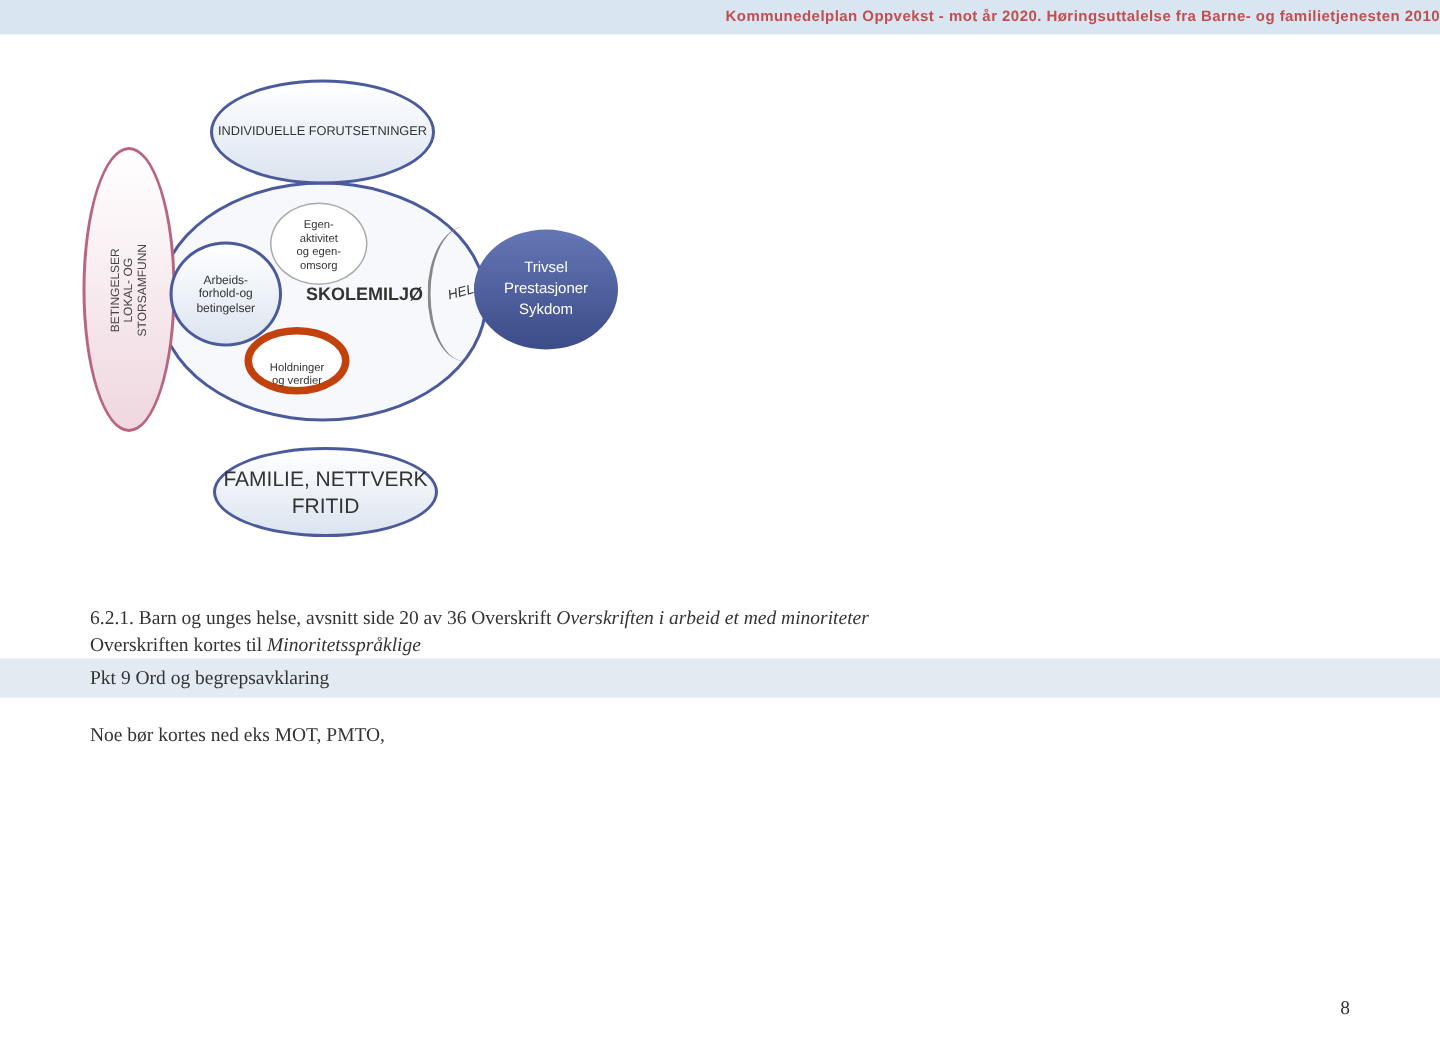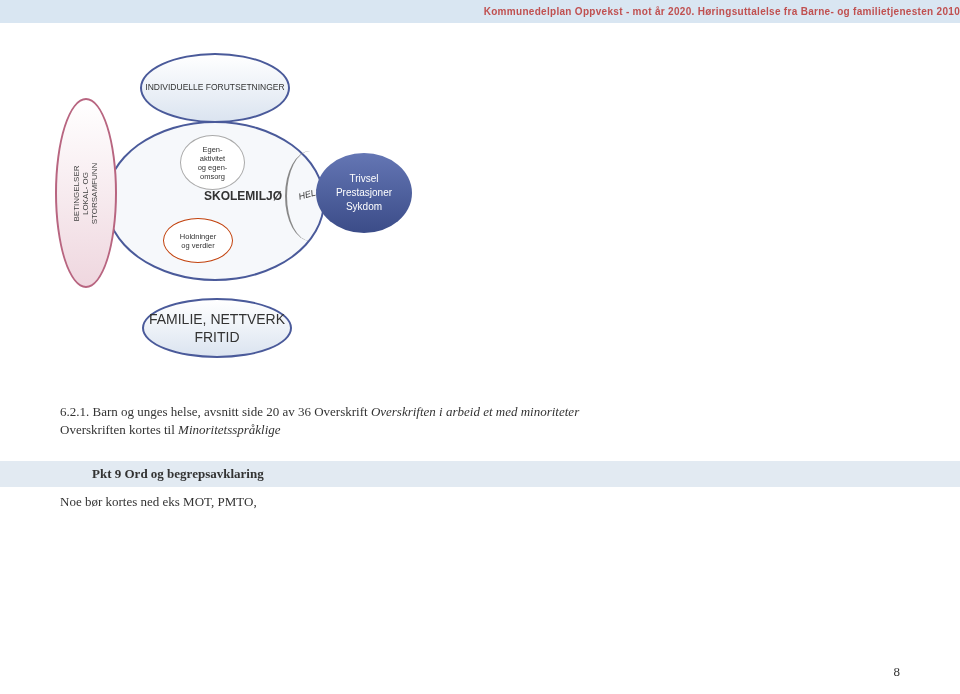--- a/index.html
+++ b/index.html
@@ -87,23 +87,24 @@
     font-size: 12px;
     font-weight: bold;
     color: #333;
   }
   
   .e-hold {
     left: 133px; top: 185px;
     width: 70px; height: 45px;
     border-radius: 50%;
     background: #fff;
-    border: 1px solid #c2410c;
+    border: 5px solid #c2410c;
     font-size: 7.5px;
     line-height: 1.2;
+    align-items: flex-end;
   }
   
   .e-helse {
     left: 258px; top: 140px;
     width: 50px; height: 40px;
     font-size: 9px;
     font-style: italic;
     transform: rotate(-15deg);
   }
   
@@ -146,24 +147,22 @@
     border-radius: 50% 0 0 50%;
   }
 
   .body-text {
     padding: 10px 60px 0 60px;
     font-size: 13px;
     line-height: 1.4;
   }
   .section-heading {
     background: #e2eaf2;
-    padding: 5px 92px;
+    padding: 5px 60px;
     font-size: 13px;
-    margin-top: 22px;
-    font-weight: bold;
   }
   .page-num {
     position: absolute;
     bottom: 14px;
     right: 60px;
     font-size: 13px;
     font-family: Georgia, serif;
   }
 </style>
 </head>
@@ -173,20 +172,23 @@
   <span>Kommunedelplan Oppvekst - mot år 2020. Høringsuttalelse fra Barne- og familietjenesten 2010</span>
 </div>
 
 <div class="diagram-area">
   <div class="ring-outer"></div>
   <div class="ellipse e-big-left">
     <span>BETINGELSER<br>LOKAL- OG<br>STORSAMFUNN</span>
   </div>
   <div class="ellipse e-top">
     <span>INDIVIDUELLE FORUTSETNINGER</span>
+  </div>
+  <div class="ellipse e-arbeid">
+    <span>Arbeids-<br>forhold-og<br>betingelser</span>
   </div>
   <div class="ellipse e-egen">
     <span>Egen-<br>aktivitet<br>og egen-<br>omsorg</span>
   </div>
   <div class="ellipse e-skole">
     <span>SKOLEMILJØ</span>
   </div>
   <div class="ellipse e-hold">
     <span>Holdninger<br>og verdier</span>
   </div>
@@ -206,19 +208,19 @@
   <span>6.2.1. Barn og unges helse, avsnitt side 20 av 36 Overskrift </span>
   <em>Overskriften i arbeid et med minoriteter</em><br>
   <span>Overskriften kortes til </span>
   <em>Minoritetsspråklige</em>
 </div>
 
 <div class="section-heading">
   <span>Pkt 9 Ord og begrepsavklaring</span>
 </div>
 
-<div class="body-text" style="padding-top:6px">
+<div class="body-text" style="padding-top:16px">
   <span>Noe bør kortes ned eks MOT, PMTO,</span>
 </div>
 
 <div class="page-num">
   <span>8</span>
 </div>
 
 </body></html>

